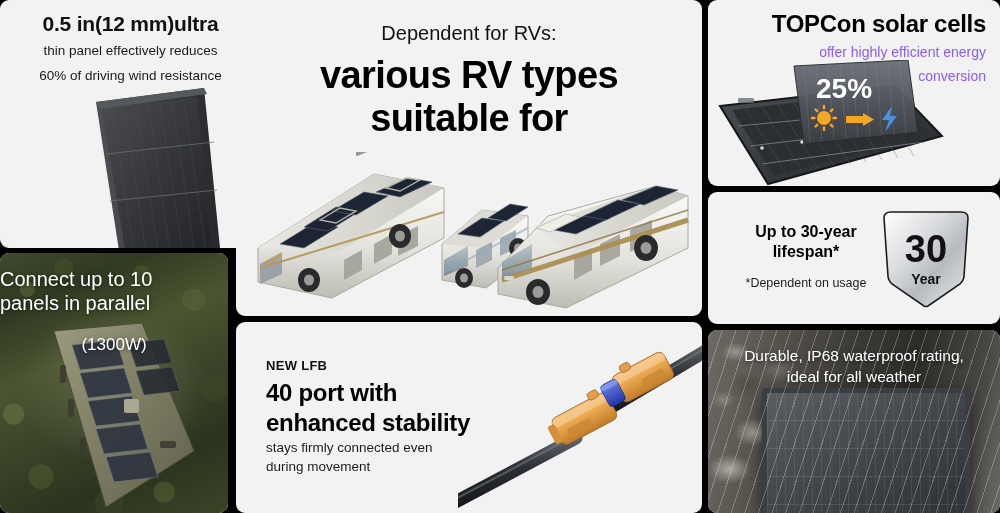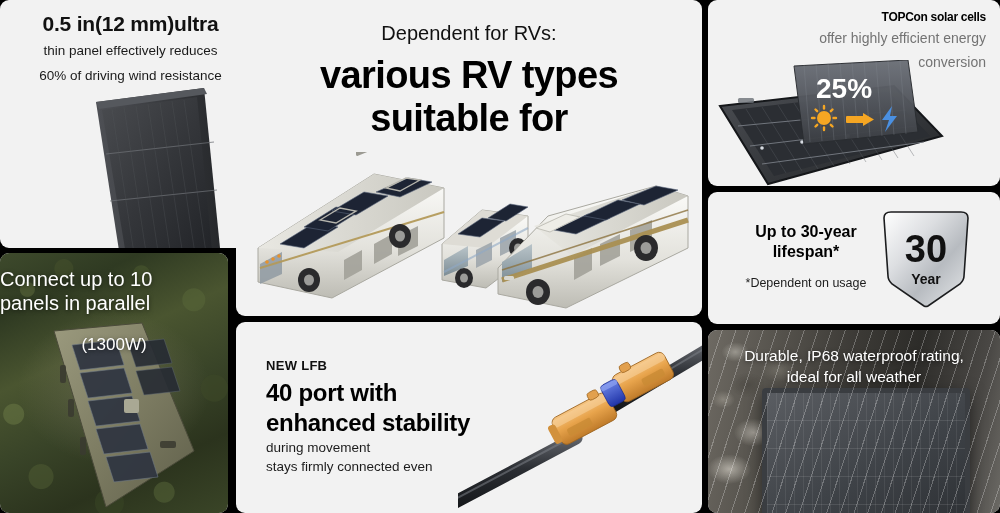--- a/index.html
+++ b/index.html
@@ -70,22 +70,22 @@
   #p-rvtypes .kicker { text-align:center; font-size:20px; font-weight:500; color:#111; padding-top:22px; }
   #p-rvtypes .big { text-align:center; font-size:38px; font-weight:700; color:#000; line-height:1.12; padding-top:9px; letter-spacing:-0.6px; }
   .rv-stage { position:absolute; left:0; right:0; bottom:4px; height:160px; }
 
   
   #p-lfb .eyebrow { position:absolute; left:30px; top:36px; font-size:13px; font-weight:600; color:#111; letter-spacing:.3px; }
   #p-lfb .big  { position:absolute; left:30px; top:56px; font-size:24px; font-weight:700; color:#000; line-height:1.26; letter-spacing:-0.3px; }
   #p-lfb .desc { position:absolute; left:30px; top:116px; font-size:13.5px; color:#1c1c1c; line-height:1.42; }
 
   
-  #p-topcon .t1 { text-align:right; font-size:12px; font-weight:700; color:#000; padding:10px 14px 0 0; letter-spacing:-0.3px; }
-  #p-topcon .t2 { text-align:right; font-size:14px; color:#737373; padding:5px 14px 0 16px; line-height:1.36; }
+  #p-topcon .t1 { text-align:right; font-size:24px; font-weight:700; color:#000; padding:10px 14px 0 0; letter-spacing:-0.3px; }
+  #p-topcon .t2 { text-align:right; font-size:14px; color:#8b5cf6; padding:5px 14px 0 16px; line-height:1.36; }
 
   
   #p-lifespan .t1 { position:absolute; left:18px; top:30px; width:160px; text-align:center; font-size:16px; font-weight:600; color:#000; line-height:1.26; }
   #p-lifespan .t2 { position:absolute; left:18px; top:84px; width:160px; text-align:center; font-size:12.5px; color:#1c1c1c; }
   .badge-wrap { position:absolute; right:22px; top:14px; width:104px; height:104px; }
 
   
   #p-ip68 .bg {
     position:absolute; inset:0;
     background:
@@ -328,22 +328,22 @@
     </div>
   </div>
 
   <div class="panel" id="p-lfb">
     <div class="eyebrow">NEW LFB</div>
     <div class="big">
       <div>40 port with</div>
       <div>enhanced stability</div>
     </div>
     <div class="desc">
+      <div>stays firmly connected even</div>
       <div>during movement</div>
-      <div>stays firmly connected even</div>
     </div>
     <div style="position:absolute;left:222px;top:0;width:244px;height:191px;">
       <svg viewBox="0 0 244 191" width="244" height="191">
         <defs>
           <linearGradient id="cab" x1="0" y1="0" x2="0" y2="1">
             <stop offset="0" stop-color="#61646a"></stop>
               <stop offset=".45" stop-color="#2b2e33"></stop>
               <stop offset="1" stop-color="#16181b"></stop>
           </linearGradient>
           <linearGradient id="org" x1="0" y1="0" x2="0" y2="1">

